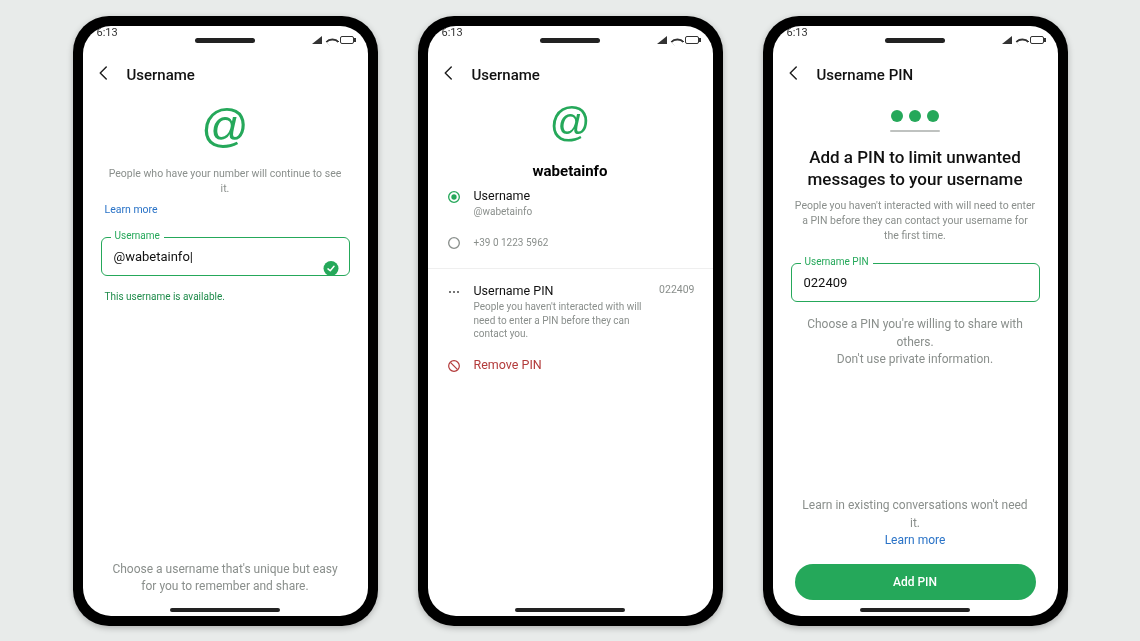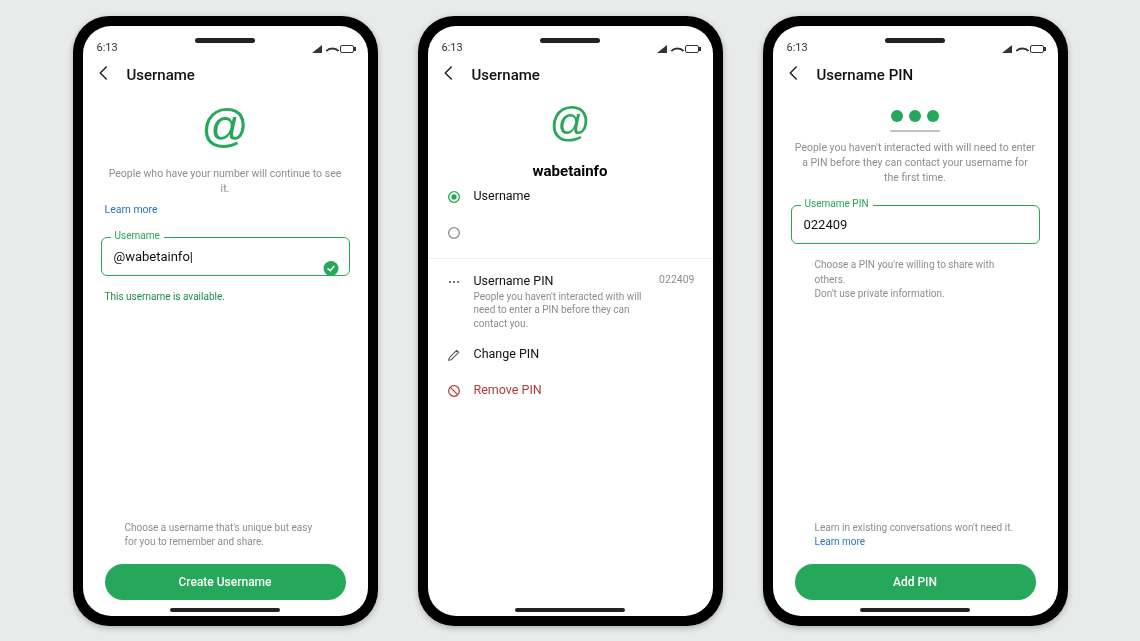--- a/index.html
+++ b/index.html
@@ -61,21 +61,20 @@
     border-radius: 28px;
     display: flex;
     flex-direction: column;
     overflow: hidden;
   }
   .statusbar {
     height: 30px;
     font-size: 11px;
     color: #333;
     display: flex;
-    align-items: flex-end;
     padding: 0 14px 2px;
     justify-content: space-between;
   }
   .statusbar .right { display:flex; gap:4px; align-items:center; font-size:10px;}
   .sig, .wifi, .batt {
     display:inline-block;
   }
   .sig {
     width:0; height:0;
     border-style: solid;
@@ -154,25 +153,25 @@
   }
   .field .check svg { width:18px; height:18px; }
   .helper {
     font-size: 10px;
     color: var(--green-dark);
     margin-top:15px;
     padding-left:4px;
   }
   .spacer { flex:1; }
   .footnote {
-    font-size: 10px;
+    font-size: 12px;
     color: var(--muted);
-    text-align:left;
+    text-align:center;
     line-height:1.45;
-    margin: 10px 24px;
+    margin: 10px 8px;
   }
   .primary-btn {
     background: var(--green);
     color:#fff;
     border:none;
     border-radius: 22px;
     padding: 11px 10px;
     font-size: 12px;
     font-weight:500;
     text-align:center;
@@ -258,21 +257,20 @@
                 <circle cx="12" cy="12" r="10" fill="#25a85a"></circle>
                 <path d="M8 12.5 L11 15 L16 9" stroke="#fff" stroke-width="2" fill="none" stroke-linecap="round" stroke-linejoin="round"></path>
               </svg>
           </span>
         </div>
         <div class="helper">This username is available.</div>
       </div>
 
       <div class="spacer"></div>
       <div class="footnote">Choose a username that's unique but easy for you to remember and share.</div>
-      <div class="primary-btn">Create Username</div>
     </div>
   </div>
 </div>
 
 <div class="phone">
   <div class="speaker"></div>
   <div class="homebar"></div>
   <div class="screen">
     <div class="statusbar">
       <span>6:13</span>
@@ -301,60 +299,52 @@
 
       <div class="radio-row">
         <span class="ico">
           <svg viewBox="0 0 24 24" width="16" height="16">
               <circle cx="12" cy="12" r="8" fill="none" stroke="#25a85a" stroke-width="2"></circle>
               <circle cx="12" cy="12" r="4" fill="#25a85a"></circle>
             </svg>
         </span>
         <span class="txts">
           <div class="row-title">Username</div>
+          <div class="row-sub">@wabetainfo</div>
         </span>
       </div>
 
       <div class="radio-row">
         <span class="ico">
           <svg viewBox="0 0 24 24" width="16" height="16">
               <circle cx="12" cy="12" r="8" fill="none" stroke="#8a8f8c" stroke-width="2"></circle>
             </svg>
         </span>
         <span class="txts">
+          <div class="row-sub">+39 0 1223 5962</div>
         </span>
       </div>
 
       <div class="divider"></div>
 
       <div class="list-row">
         <span class="ico">
           <svg viewBox="0 0 24 24" width="16" height="16">
             <circle cx="6" cy="12" r="1.6" fill="#555"></circle>
               <circle cx="12" cy="12" r="1.6" fill="#555"></circle>
               <circle cx="18" cy="12" r="1.6" fill="#555"></circle>
           </svg>
         </span>
         <span class="txts">
           <div class="row-title">Username PIN</div>
           <div class="row-sub">People you haven't interacted with will need to enter a PIN before they can contact you.</div>
         </span>
         <span class="row-right">022409</span>
       </div>
 
-      <div class="list-row">
-        <span class="ico">
-          <svg viewBox="0 0 24 24" width="16" height="16">
-              <path d="M4 20 L8 19 L19 8 L16 5 L5 16 Z" fill="none" stroke="#555" stroke-width="1.6" stroke-linejoin="round"></path>
-            </svg>
-        </span>
-        <span class="txts">
-          <div class="row-title">Change PIN</div>
-        </span>
-      </div>
 
       <div class="list-row danger">
         <span class="ico">
           <svg viewBox="0 0 24 24" width="16" height="16">
               <circle cx="12" cy="12" r="8" fill="none" stroke="#b33b3b" stroke-width="1.8"></circle>
               <line x1="7" y1="7" x2="17" y2="17" stroke="#b33b3b" stroke-width="1.8"></line>
             </svg>
         </span>
         <span class="txts">
           <div class="row-title">Remove PIN</div>
@@ -385,20 +375,21 @@
       </span>
       <span class="appbar-title">Username PIN</span>
     </div>
     <div class="content">
       <div class="pin-dots">
         <span class="dot"></span>
           <span class="dot"></span>
           <span class="dot"></span>
       </div>
       <div class="pin-underline"></div>
+      <h2 class="title">Add a PIN to limit unwanted messages to your username</h2>
       <p class="subtitle">People you haven't interacted with will need to enter a PIN before they can contact your username for the first time.</p>
 
       <div class="field-wrap">
         <div class="field-label">Username PIN</div>
         <div class="field" style="padding-right:12px">
           <span>022409</span>
         </div>
       </div>
 
       <p class="footnote" style="margin-top:14px">

